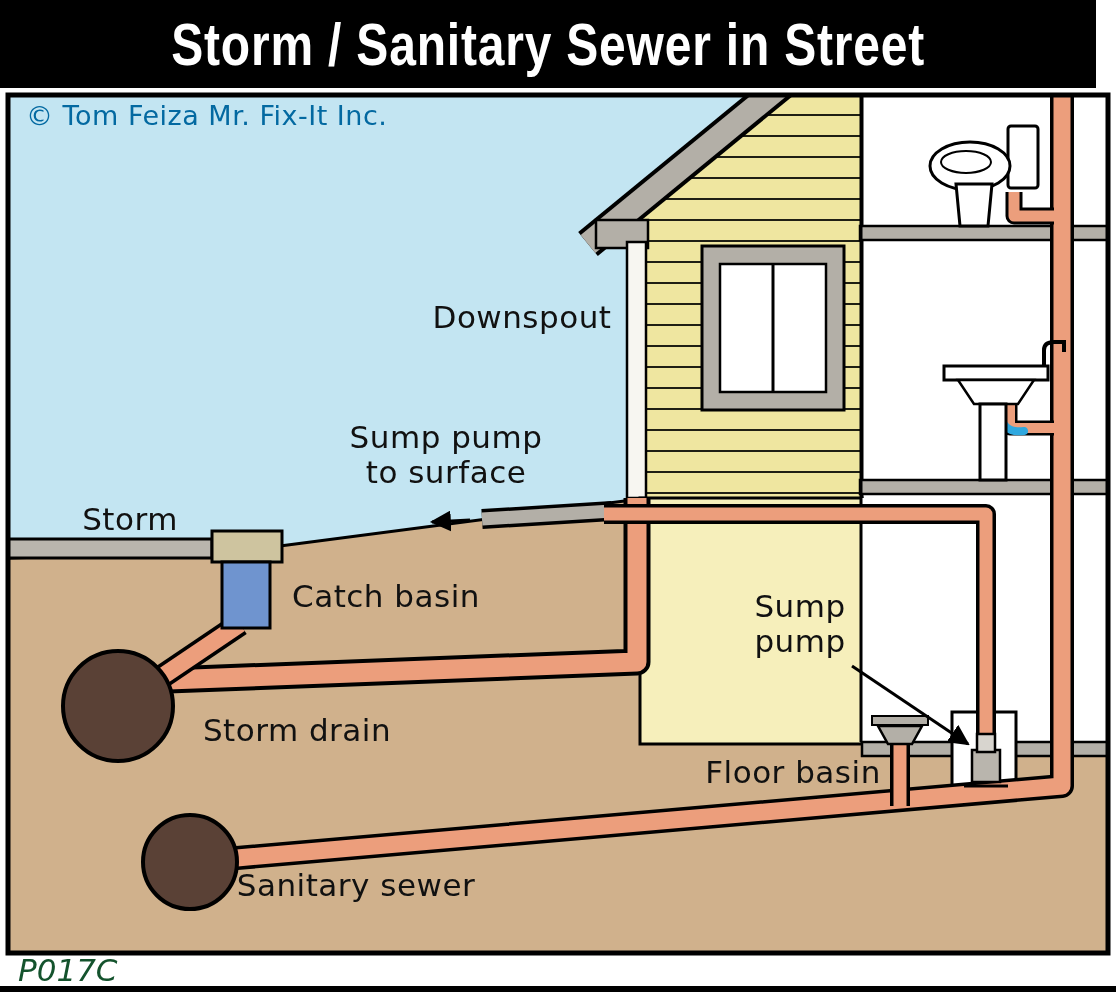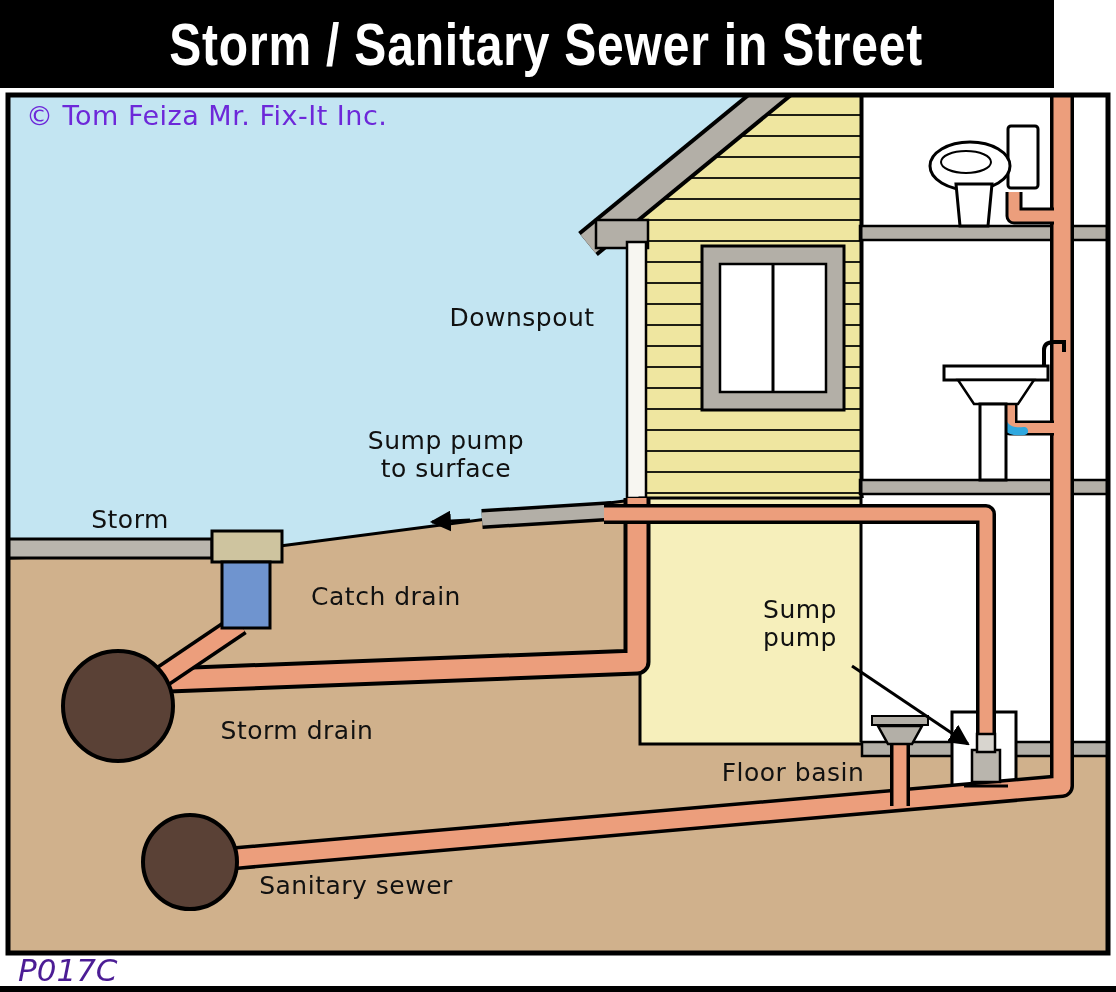--- a/index.html
+++ b/index.html
@@ -1,34 +1,34 @@
 <!DOCTYPE html>
 <html style="--sky: #c3e5f2; --ground: #d0b18c; --siding: #efe6a0; --foundation: #f6efbb; --pipe: #ec9e7c; --gray: #b3afa7; --basin-blue: #6f94cf; --sewer-brown: #5a4136; --water-blue: #2fa8df; --street-gray: #b9b5ad; --curb: #cec49f; --title-bg: #000000; --title-fg: #ffffff;"><head>
 <meta charset="utf-8">
 <style>
   html,body{margin:0;padding:0}
   body{
     width:1116px;height:992px;position:relative;background:#fff;overflow:hidden;
     font-family:"DejaVu Sans",sans-serif;
   }
   .title-bar{
-    position:absolute;left:0;top:0;width:1016px;height:88px;
-    background:var(--title-bg,#000);display:flex;align-items:center;justify-content:center;z-index:6;padding-left:38px;
+    position:absolute;left:0;top:0;width:1096px;height:88px;
+    background:var(--title-bg,#000);display:flex;align-items:center;justify-content:center;z-index:6;
   }
   .title-text{
     color:var(--title-fg,#fff);font-family:"Liberation Sans",sans-serif;font-weight:bold;
     font-size:60px;letter-spacing:1px;white-space:nowrap;transform:scaleX(.8);
   }
   svg.scene{position:absolute;left:0;top:0;z-index:1}
   .lbl{
-    position:absolute;color:#111;font-size:25px;line-height:1.13;text-align:center;
+    position:absolute;color:#111;font-size:31px;line-height:1.13;text-align:center;
     transform:translate(-50%,-50%);white-space:pre-line;z-index:5;letter-spacing:.5px;
   }
-  .credit{position:absolute;left:26px;top:100px;font-size:27px;color:#6d28d9;z-index:5;letter-spacing:.5px}
-  .figcode{position:absolute;left:18px;top:952px;font-size:31px;font-style:italic;color:#4c1d95;z-index:5}
+  .credit{position:absolute;left:26px;top:100px;font-size:27px;color:#0369a1;z-index:5;letter-spacing:.5px}
+  .figcode{position:absolute;left:18px;top:952px;font-size:31px;font-style:italic;color:#14532d;z-index:5}
   .bottom-bar{position:absolute;left:0;bottom:0;width:1116px;height:6px;background:#000;z-index:6}
 
   
   .sky{fill:var(--sky)}
   .ground{fill:var(--ground)}
   .siding-bg{fill:var(--siding)}
   .foundation{fill:var(--foundation)}
   .gray{fill:var(--gray)}
   .street{fill:var(--street-gray)}
   .curb{fill:var(--curb)}
@@ -161,20 +161,20 @@
   </g>
 
   <rect x="8" y="95" width="1100" height="858" fill="none" stroke="#000" stroke-width="5"></rect>
 </svg>
 
 <div class="credit">© Tom Feiza Mr. Fix-It Inc.</div>
 <div class="lbl" style="left:522px;top:318px">Downspout</div>
 <div class="lbl" style="left:446px;top:455px">Sump pump
 to surface</div>
 <div class="lbl" style="left:130px;top:520px">Storm</div>
-<div class="lbl" style="left:386px;top:597px">Catch drain</div>
+<div class="lbl" style="left:386px;top:597px">Catch basin</div>
 <div class="lbl" style="left:297px;top:731px">Storm drain</div>
 <div class="lbl" style="left:800px;top:624px">Sump
 pump</div>
 <div class="lbl" style="left:793px;top:773px">Floor basin</div>
 <div class="lbl" style="left:356px;top:886px">Sanitary sewer</div>
 <div class="figcode">P017C</div>
 <div class="bottom-bar"></div>
 
 </body></html>

